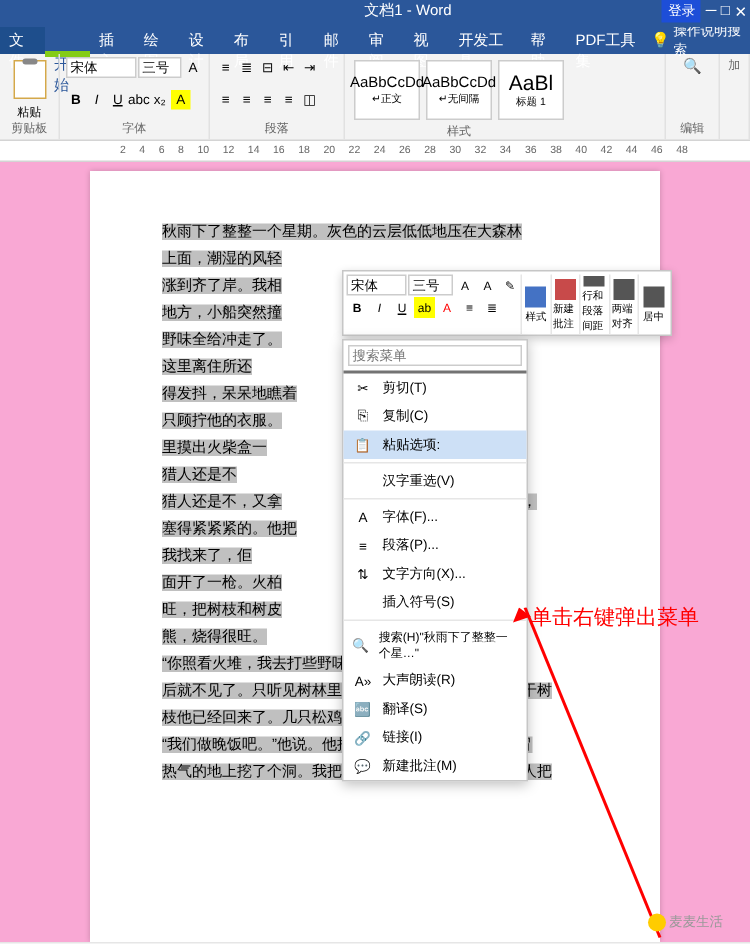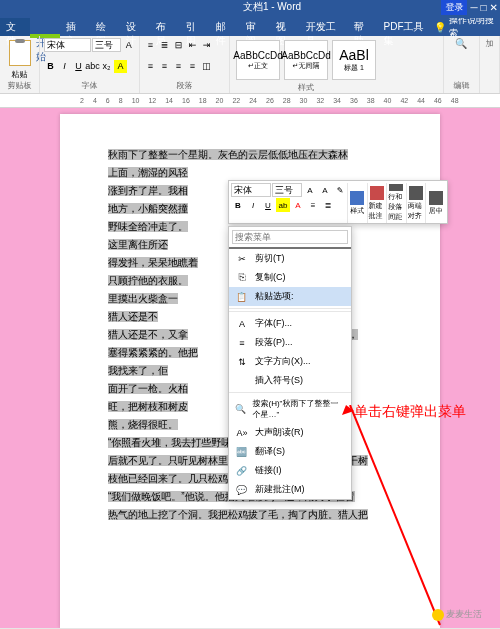--- a/index.html
+++ b/index.html
@@ -260,20 +260,24 @@
     </div>
   <div class="ci">
       <span class="ico">⎘</span>
       <span>复制(C)</span>
     </div>
   <div class="ci hl">
       <span class="ico">📋</span>
       <span>粘贴选项:</span>
     </div>
   <div class="sep"></div>
+  <div class="ci">
+      <span class="ico"></span>
+      <span>汉字重选(V)</span>
+    </div>
   <div class="sep"></div>
   <div class="ci">
       <span class="ico">A</span>
       <span>字体(F)...</span>
     </div>
   <div class="ci">
       <span class="ico">≡</span>
       <span>段落(P)...</span>
     </div>
   <div class="ci">

